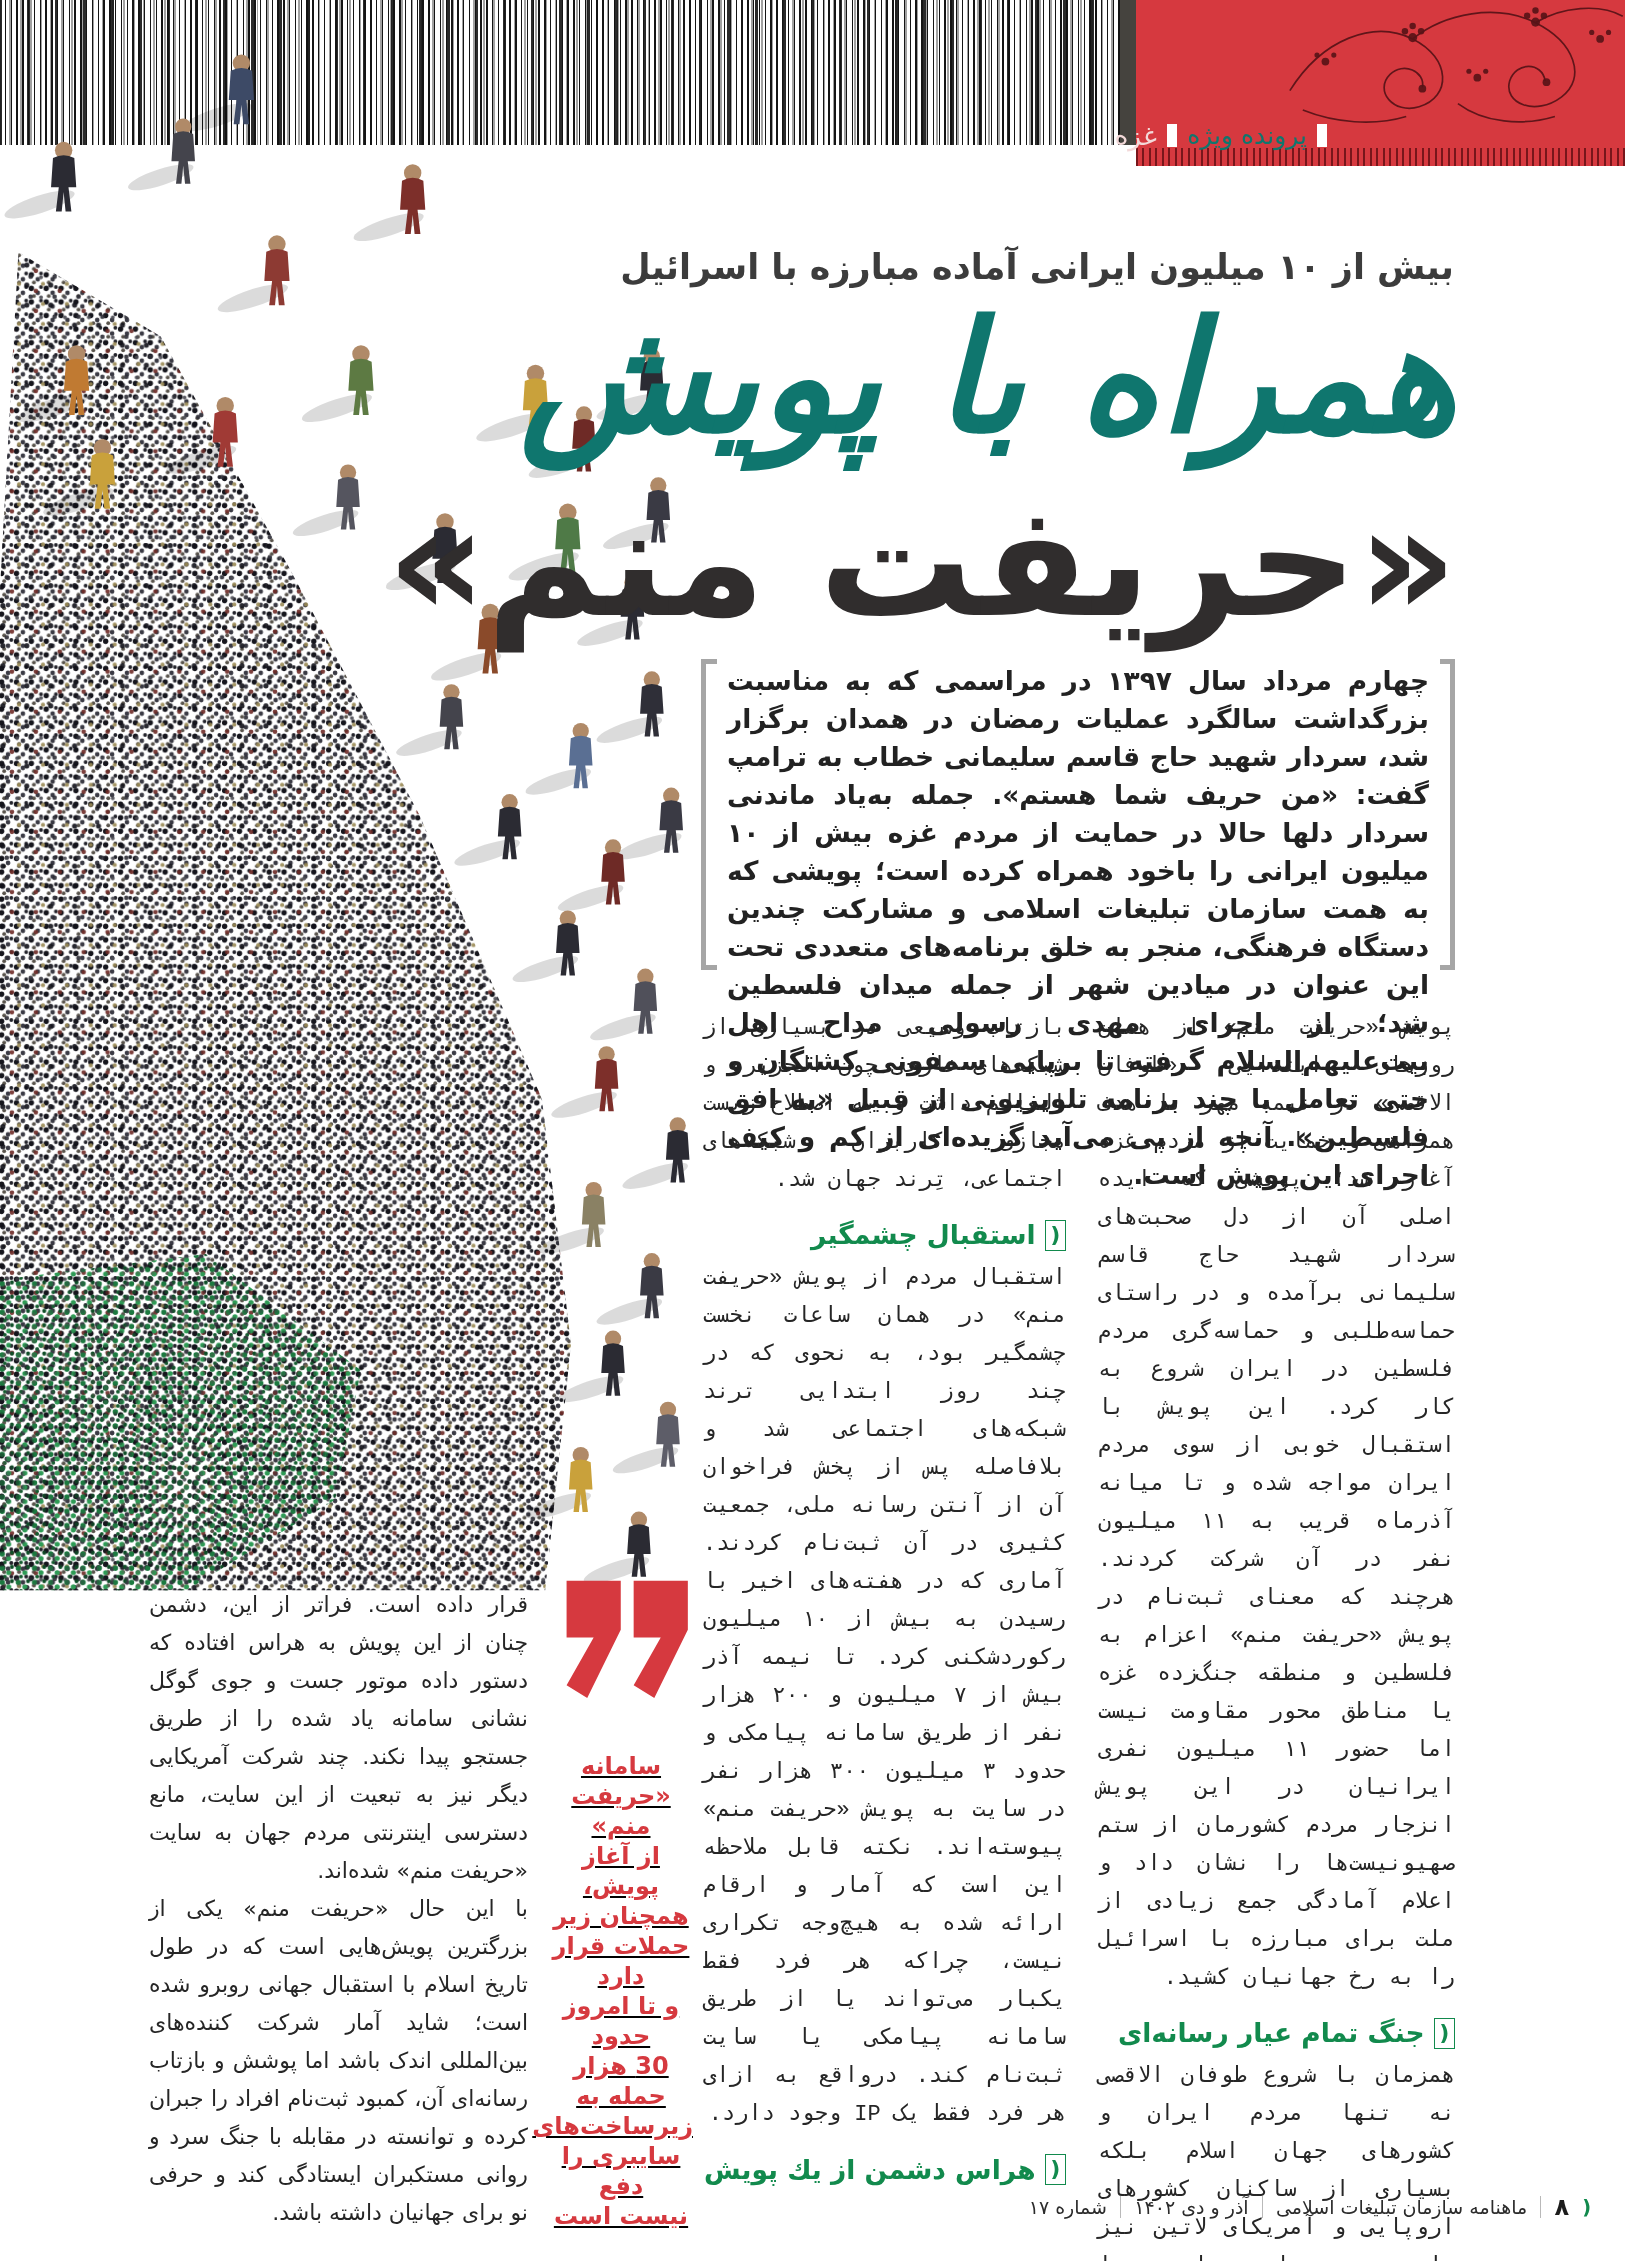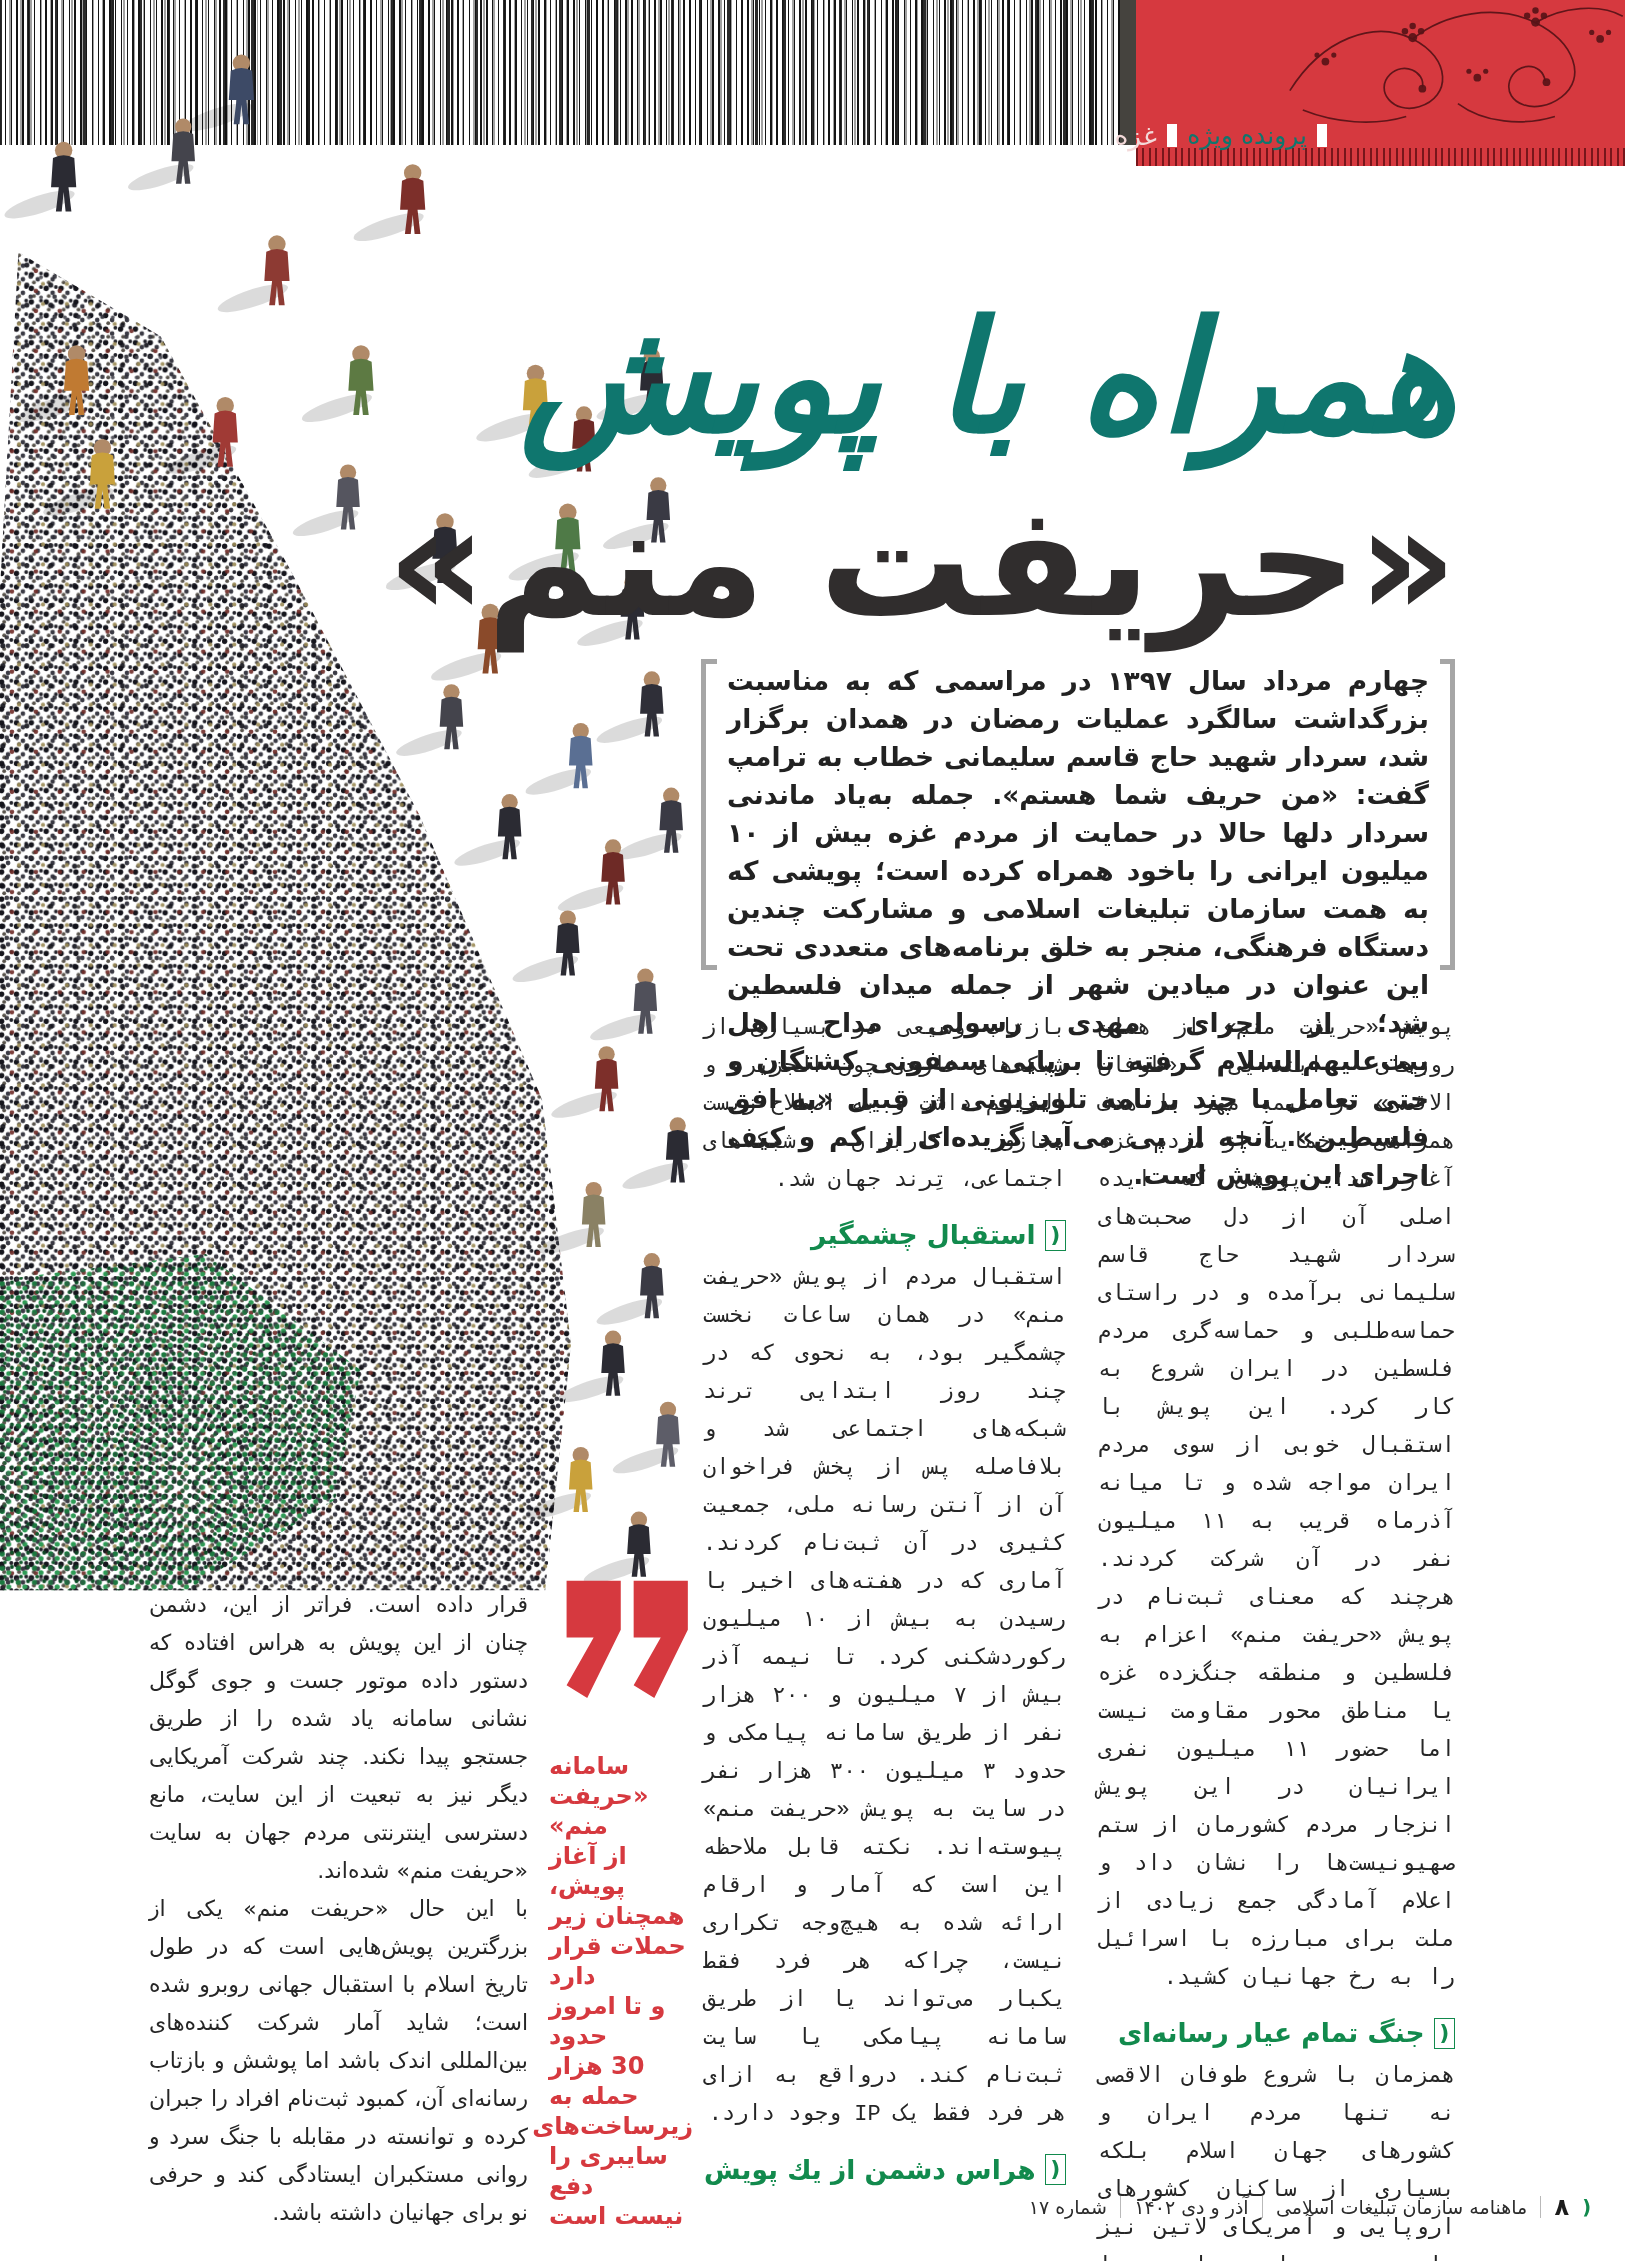--- a/index.html
+++ b/index.html
@@ -40,21 +40,21 @@
   .col-1{left:1099px;width:357px;}
   .col-2{left:704px;width:363px;}
   .col-3{position:absolute;left:102px;top:1586px;width:379px;font-size:22px;line-height:38px;
       color:#262626;text-align:justify;margin-left:48px;}
   .col-3 p{margin:0;}
   .sec-head{display:flex;align-items:center;gap:9px;margin:19.4px 0 9px 0;
       font-size:26.5px;font-weight:bold;color:#128a4d;text-align:right;line-height:1.2;}
   .sec-bullet{flex:0 0 auto;width:19.4px;height:28.5px;border:1.9px solid #128a4d;color:#128a4d;
       font-size:22px;font-weight:bold;display:flex;align-items:center;justify-content:center;}
   
-  .pullquote{position:absolute;left:550px;top:1578px;width:144px;text-align:left;}
+  .pullquote{position:absolute;left:550px;top:1578px;width:144px;text-align:center;text-decoration:underline;}
   .pq-mark{display:block;margin:0 0 18px auto;}
   .pq-lines{font-size:24px;line-height:30px;font-weight:bold;color:#d6393f;}
   
   .footer{position:absolute;top:2193px;right:35px;display:flex;align-items:center;gap:13px;
       direction:rtl;font-size:19px;color:#2b2b2b;}
   .footer .pageno{font-size:24px;font-weight:bold;color:#1c1c1c;}
   .footer .fsep{width:1.3px;height:22px;background:#b9b9b9;}
   .footer .fmark{color:#128a4d;font-size:19.4px;font-weight:bold;}
   
   .crowd{position:absolute;left:0;top:0;width:711px;height:1629px;}
@@ -170,20 +170,21 @@
     <use href="#pers" transform="translate(920,1890) scale(1.4)" color="#8a8164"></use>
     <use href="#pers" transform="translate(1010,2000) scale(1.4)" color="#3a3a44"></use>
     <use href="#pers" transform="translate(950,2120) scale(1.4)" color="#2b2b33"></use>
     <use href="#pers" transform="translate(1035,2230) scale(1.4)" color="#5d5d68"></use>
     <use href="#pers" transform="translate(900,2300) scale(1.4)" color="#c9a13b"></use>
     <use href="#pers" transform="translate(990,2400) scale(1.4)" color="#2b2b33"></use>
     <use href="#pers" transform="translate(700,1120) scale(1.4)" color="#44444c"></use>
     <use href="#pers" transform="translate(790,1290) scale(1.4)" color="#2b2b33"></use>
   </svg>
 
+  <div class="kicker">بیش از ۱۰ میلیون ایرانی آماده مبارزه با اسرائیل</div>
   <div class="title-red">همراه با پویش</div>
   <div class="title-black">«حریفت منم»</div>
 
   <div class="lead-wrap">
     <div class="bracket right"></div>
     <div class="bracket left"></div>
     <div class="lead-text">چهارم مرداد سال ۱۳۹۷ در مراسمی که به مناسبت بزرگداشت سالگرد عملیات رمضان در همدان برگزار شد، سردار شهید حاج قاسم سلیمانی خطاب به ترامپ گفت: «من حریف شما هستم». جمله به‌یاد ماندنی سردار دلها حالا در حمایت از مردم غزه بیش از ۱۰ میلیون ایرانی را باخود همراه کرده است؛ پویشی که به همت سازمان تبلیغات اسلامی و مشارکت چندین دستگاه فرهنگی، منجر به خلق برنامه‌های متعددی تحت این عنوان در میادین شهر از جمله میدان فلسطین شد؛ از اجرای مهدی رسولی مداح اهل بیت‌علیهم‌السلام گرفته تا برپایی سمفونی کشتگان و حتی تعامل با چند برنامه تلویزیونی از قبیل «به افق فلسطین». آنچه از پی می‌آید گزیده‌ای از کم و کیف اجرای این پویش است.</div>
   </div>
 
   <div class="col col-1">

